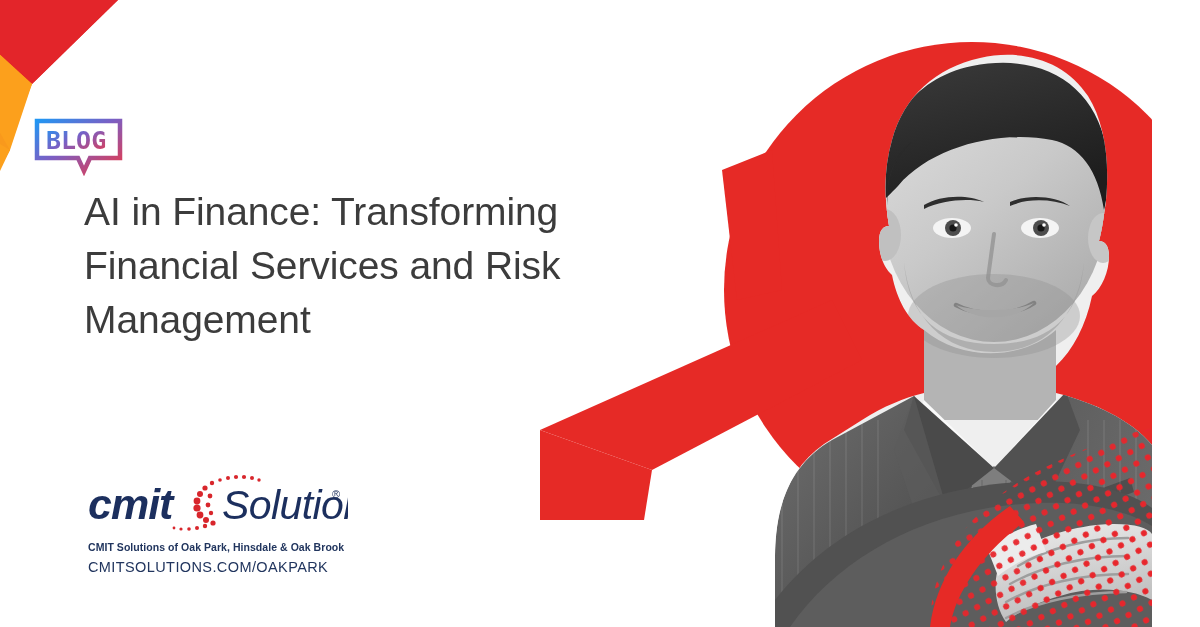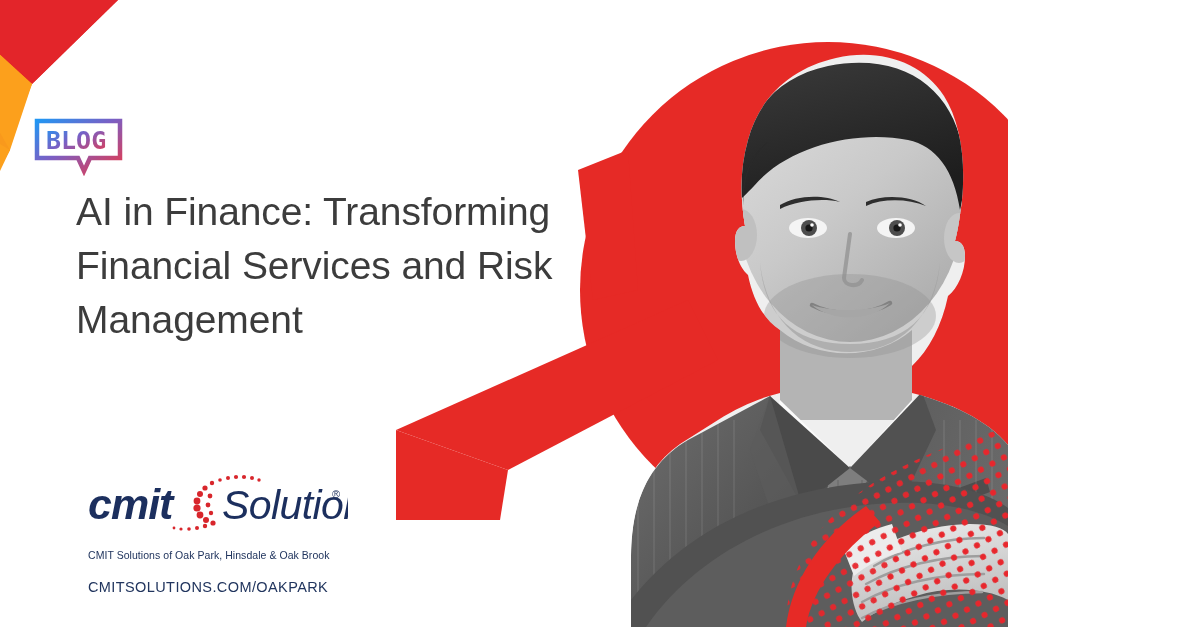--- a/index.html
+++ b/index.html
@@ -2,67 +2,67 @@
 <html><head>
 <meta charset="utf-8">
 <style>
   * { margin:0; padding:0; box-sizing:border-box; }
   html,body { width:1200px; height:627px; overflow:hidden; }
   body {
     background:#ffffff;
     font-family:"Liberation Sans", sans-serif;
     position:relative;
   }
-  #stage { position:absolute; inset:0; width:1008px; height:627px; overflow:hidden; background:#fff; }
+  #stage { position:absolute; inset:0; width:1152px; height:627px; overflow:hidden; background:#fff; }
 
   
   .corner-layer { position:absolute; top:0; left:0; width:360px; height:300px; }
 
   
   .art-layer { position:absolute; top:0; right:0; width:620px; height:627px; }
 
   
   .blog-badge { position:absolute; left:34px; top:118px; width:96px; height:58px; }
   .blog-badge svg { display:block; }
   .blog-text {
     font-family:"DejaVu Sans Mono", monospace;
     font-weight:bold;
     font-size:25px;
     letter-spacing:0px;
   }
 
   
   .headline {
     position:absolute;
-    left:76px;
+    left:84px;
     top:185px;
     width:500px;
     font-size:39px;
     line-height:1.38;
     font-weight:400;
     color:#3c3c3c;
     letter-spacing:-0.1px;
   }
 
   
   .logo-block { position:absolute; left:88px; top:474px; width:300px; }
   .logo-mark { width:260px; height:62px; display:block; }
   .logo-sub1 {
     font-size:10.5px;
-    font-weight:normal;
+    font-weight:bold;
     color:#21355e;
-    margin-top:13px;
+    margin-top:5px;
     letter-spacing:0.05px;
     white-space:nowrap;
   }
   .logo-sub2 {
     font-size:14.5px;
     font-weight:400;
     color:#21355e;
-    margin-top:18px;
+    margin-top:6px;
     letter-spacing:0.4px;
     white-space:nowrap;
   }
 </style>
 </head>
 <body>
 
 <div id="stage">
 
   <div class="art-layer">

